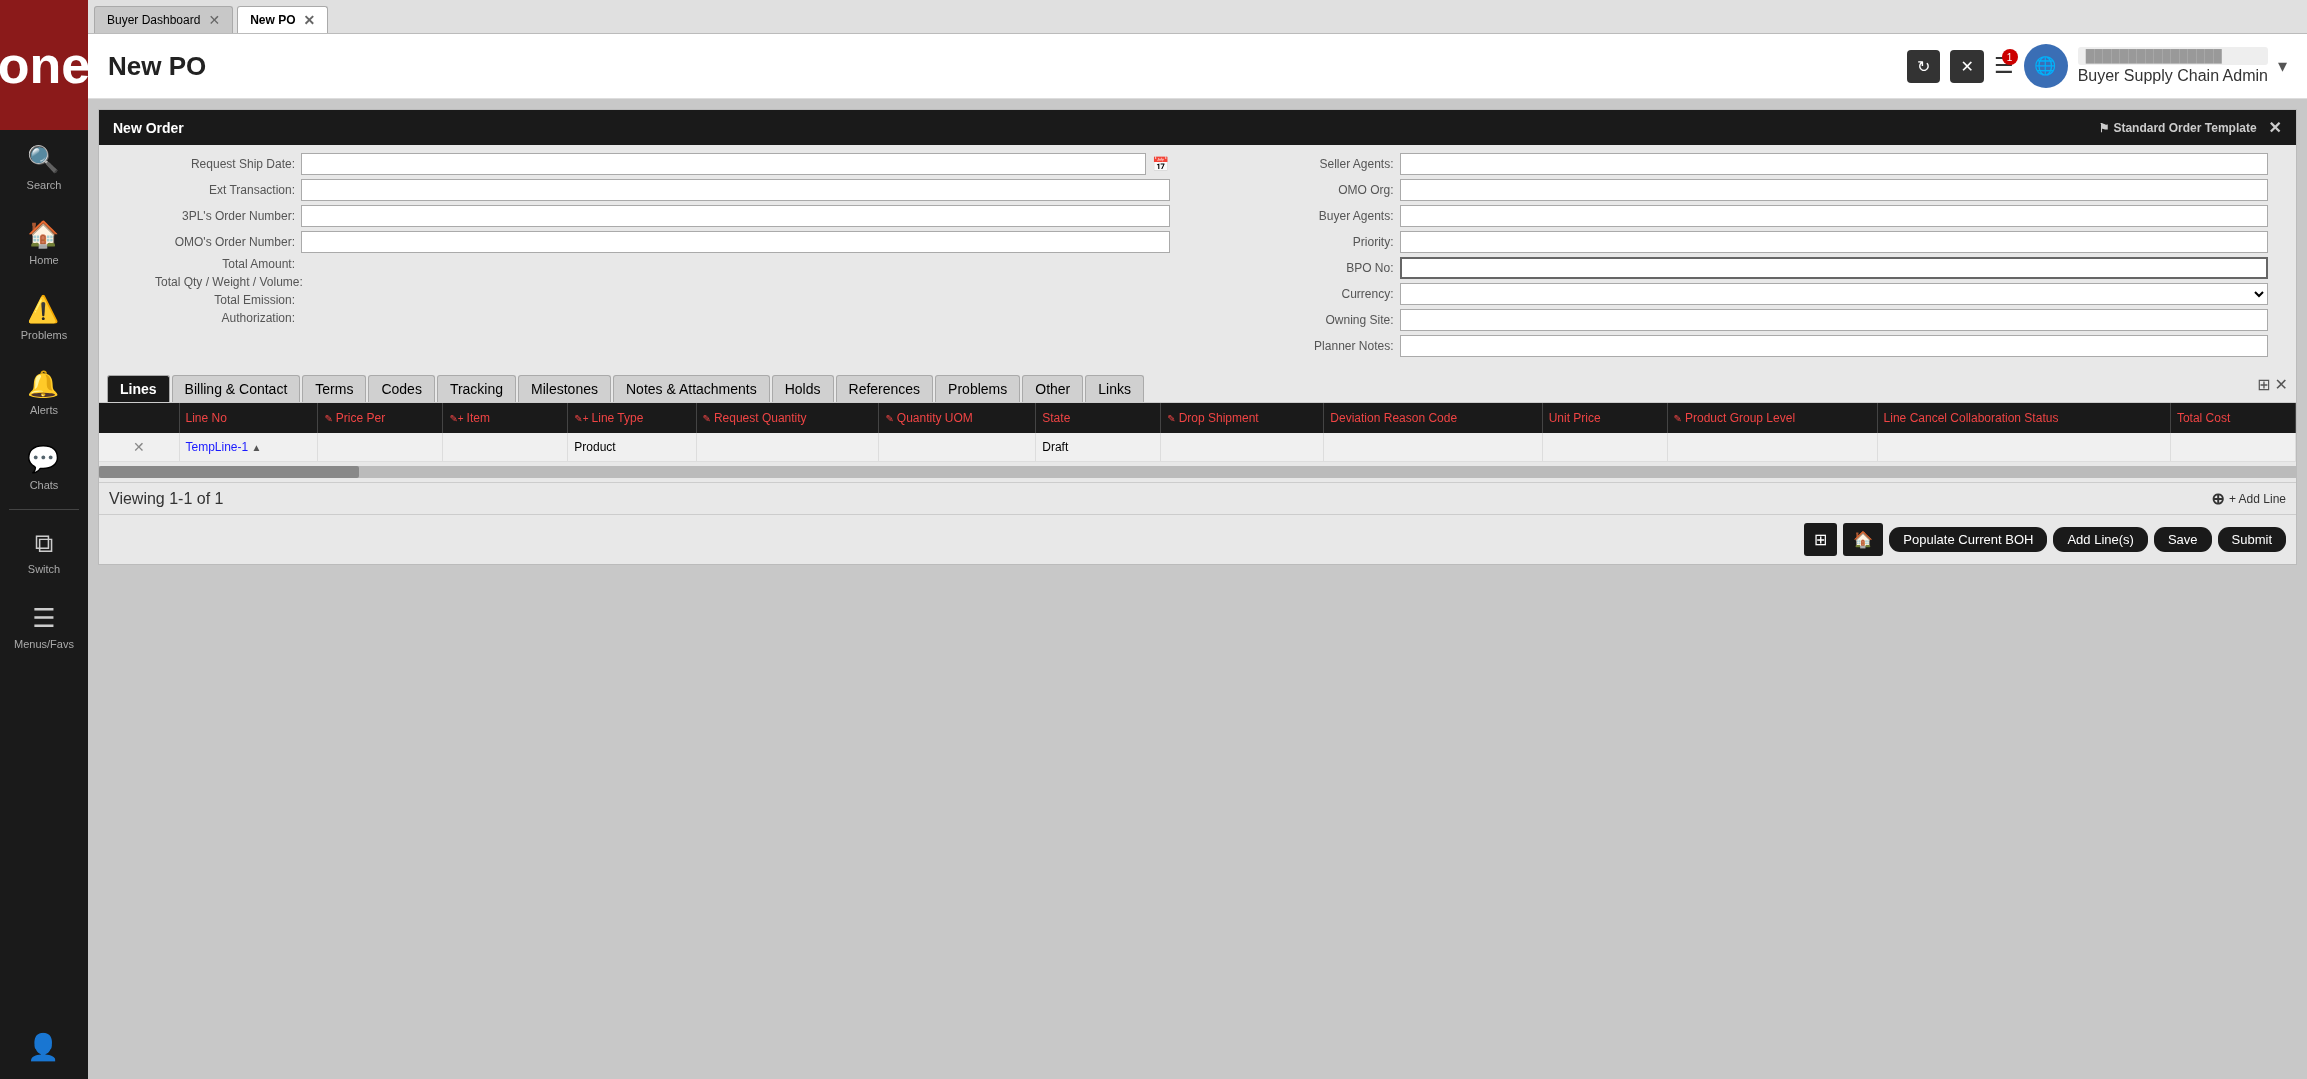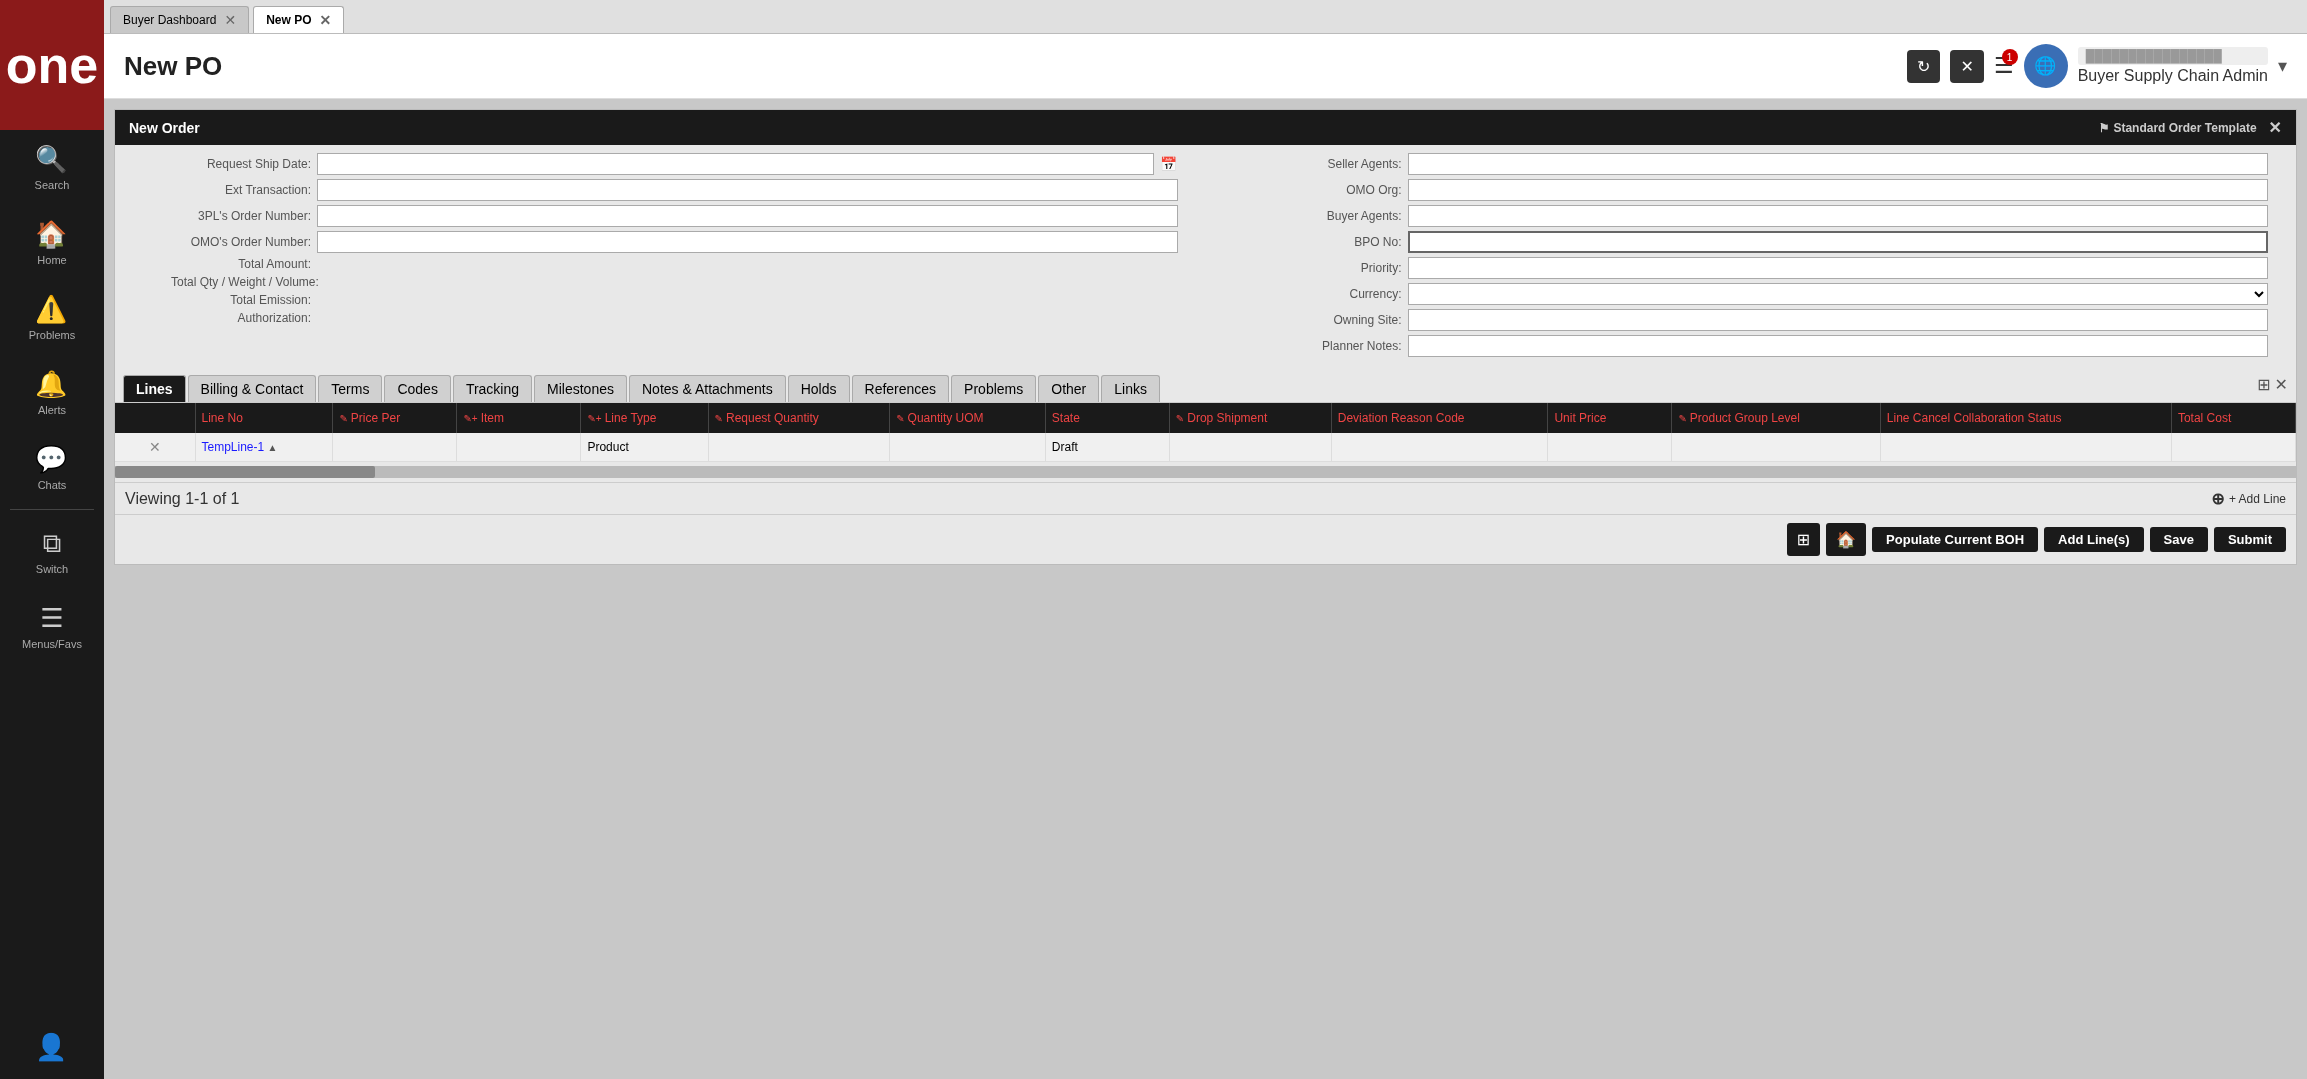--- a/index.html
+++ b/index.html
@@ -1,20 +1,20 @@
 <!DOCTYPE html>
 <html><head>
   <meta charset="utf-8">
   <style>
     * { box-sizing: border-box; margin: 0; padding: 0; font-family: Arial, sans-serif; }
     body { background: #c8c8c8; display: flex; height: 100vh; overflow: hidden; font-size: 13px; }
 
     
     #sidebar {
-      width: 104px;
+      width: 88px;
       background: #1a1a1a;
       display: flex;
       flex-direction: column;
       align-items: center;
       padding: 0;
       flex-shrink: 0;
       z-index: 10;
     }
     .sidebar-logo {
       width: 100%;
@@ -262,22 +262,21 @@
       border-top: 1px solid #ccc;
       gap: 6px;
     }
     .action-btn {
       background: #1a1a1a;
       color: white;
       border: none;
       padding: 5px 14px;
       cursor: pointer;
       font-size: 13px;
-      border-radius: 3px;
-      font-weight: bold;
+      border-radius: 11px;
     }
     .icon-btn {
       background: #1a1a1a;
       color: white;
       border: none;
       padding: 7px 10px;
       cursor: pointer;
       font-size: 16px;
       border-radius: 3px;
     }
@@ -420,26 +419,26 @@
           </div>
           <div class="form-row">
             <span class="form-label">OMO Org:</span>
             <input class="form-input" type="text" style="">
           </div>
           <div class="form-row">
             <span class="form-label">Buyer Agents:</span>
             <input class="form-input" type="text" style="">
           </div>
           <div class="form-row">
+            <span class="form-label">Priority:</span>
+            <input class="form-input" type="text" style="">
+          </div>
+          <div class="form-row">
             <span class="form-label">BPO No:</span>
             <input class="form-input highlighted" type="text" style="background: white; border: 2px solid rgb(102, 102, 102); padding: 0px 4px; outline: none;">
-          </div>
-          <div class="form-row">
-            <span class="form-label">Priority:</span>
-            <input class="form-input" type="text" style="">
           </div>
           <div class="form-row">
             <span class="form-label">Currency:</span>
             <select class="form-select"><option></option></select>
           </div>
           <div class="form-row">
             <span class="form-label">Owning Site:</span>
             <input class="form-input" type="text" style="">
           </div>
           <div class="form-row">

